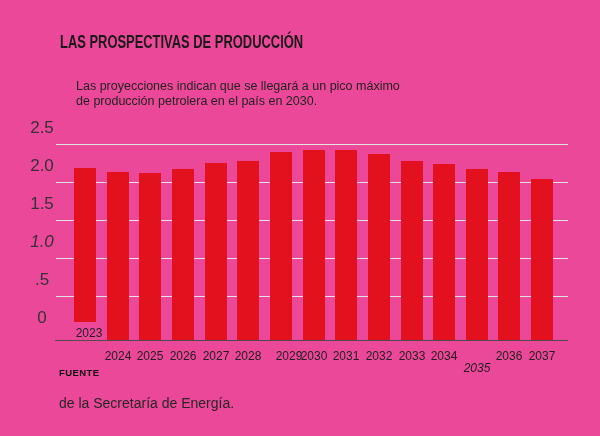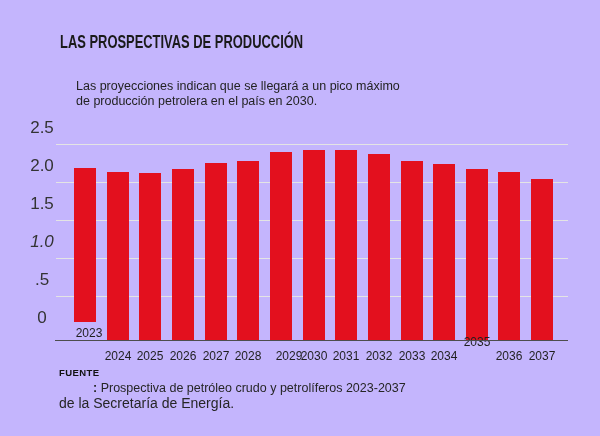--- a/index.html
+++ b/index.html
@@ -1,17 +1,17 @@
 <!DOCTYPE html>
 <html><head>
 <meta charset="utf-8">
 <style>
   html,body{margin:0;padding:0;background:#fff;}
   .stage{
-    position:relative;width:600px;height:436px;background:#c4b5fd;overflow:hidden;
+    position:relative;width:600px;height:436px;background:#ec4899;overflow:hidden;
     font-family:"Liberation Sans",sans-serif;
   }
   .title{
     position:absolute;left:60px;top:31px;margin:0;
     font-size:19px;font-weight:bold;color:#1a1a1a;letter-spacing:0;
     white-space:nowrap;
   }
   .title .condense{display:inline-block;transform:scaleX(0.68);transform-origin:0 50%;}
   .subtitle{
     position:absolute;left:60px;top:63px;margin:16px;
@@ -88,27 +88,26 @@
       <div class="xlab" style="left: 295px; top: 350px;">2030</div>
       <div class="bar" style="left: 335px; top: 150px; width: 22px; height: 190px; background: rgb(227, 16, 30);"></div>
       <div class="xlab" style="left: 327px; top: 350px;">2031</div>
       <div class="bar" style="left: 368px; top: 154px; width: 22px; height: 186px; background: rgb(227, 16, 30);"></div>
       <div class="xlab" style="left: 360px; top: 350px;">2032</div>
       <div class="bar" style="left: 401px; top: 161px; width: 22px; height: 179px; background: rgb(227, 16, 30);"></div>
       <div class="xlab" style="left: 393px; top: 350px;">2033</div>
       <div class="bar" style="left: 433px; top: 164px; width: 22px; height: 176px; background: rgb(227, 16, 30);"></div>
       <div class="xlab" style="left: 425px; top: 350px;">2034</div>
       <div class="bar" style="left: 466px; top: 169px; width: 22px; height: 171px; background: rgb(227, 16, 30);"></div>
-      <div class="xlab" style="left: 458px; top: 336px;">2035</div>
+      <div class="xlab" style="left: 458px; top: 362px; font-style: italic;">2035</div>
       <div class="bar" style="left: 498px; top: 172px; width: 22px; height: 168px; background: rgb(227, 16, 30);"></div>
       <div class="xlab" style="left: 490px; top: 350px;">2036</div>
       <div class="bar" style="left: 531px; top: 179px; width: 22px; height: 161px; background: rgb(227, 16, 30);"></div>
       <div class="xlab" style="left: 523px; top: 350px;">2037</div>
       <div class="axis-line" style="left: 55px; width: 513px; top: 340px; background: rgb(77, 77, 77);"></div>
     </div>
 
   <div class="fuente">FUENTE</div>
 
-  <div class="src2"><span class="b">:</span><span> Prospectiva de petróleo crudo y petrolíferos 2023-2037</span></div>
 
   <div class="src3">de la Secretaría de Energía.</div>
 
 </div>
 
 </body></html>

